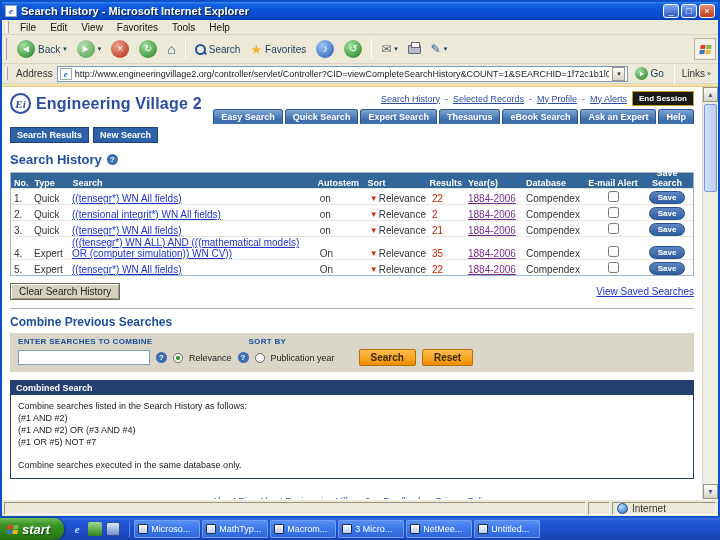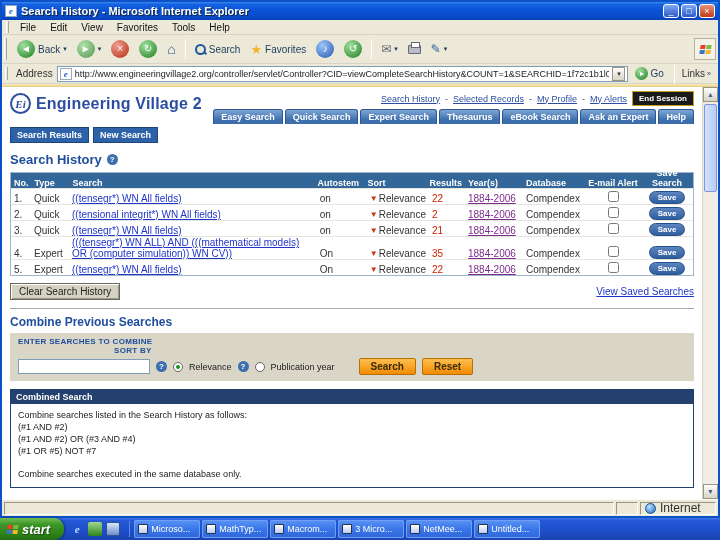--- a/index.html
+++ b/index.html
@@ -104,21 +104,21 @@
 
   .clear-row { display:flex; align-items:center; margin-top:7px; }
   .clear-btn { font-size:10px; font-weight:normal; color:#222; background:#D6D2C2; border:1px solid #6B675B; padding:2px 8px; cursor:pointer;
     box-shadow:inset 1px 1px 0 #FFF, inset -1px -1px 0 #9B9789; }
   .view-saved { margin-left:auto; font-size:10px; color:#1F35C8; text-decoration:underline; cursor:pointer; }
 
   .hrline { border-top:1px solid #AAA; margin:8px 0 6px 0; }
 
   .combine-title { font-size:12px; font-weight:bold; color:#1F4E9C; }
   .combine-panel { margin-top:4px; background:#D9D5C7; padding:4px 8px 6px 8px; }
-  .cp-labels { display:flex;flex-direction:column; }
+  .cp-labels { display:flex; }
   .cp-lab { font-size:8px; font-weight:bold; color:#1F4E9C; letter-spacing:0.3px; }
   .cp-lab.sort { margin-left:96px; }
   .cp-row { display:flex; align-items:center; gap:6px; margin-top:3px; }
   .combine-input { width:132px; height:15px; border:1px solid #7F9DB9; background:#fff; font-size:9px; padding:0 2px; font-family:"Liberation Sans",sans-serif; }
   .radio { width:10px; height:10px; border-radius:50%; border:1px solid #666; background:#fff; position:relative; display:inline-block; cursor:pointer; }
   .radio.checked::after { content:""; position:absolute; left:2px; top:2px; width:4px; height:4px; border-radius:50%; background:#1E8C1E; }
   .radio-lab { font-size:9px; color:#222; }
   .orange-btn { font-size:10px; font-weight:bold; color:#3A2A08; background:linear-gradient(180deg,#FFBE50,#F08C00); border:1px solid #B86E00;
     border-radius:2px; padding:2px 11px; cursor:pointer; }
   .orange-btn.search { margin-left:18px; }
@@ -131,21 +131,21 @@
   .ev-footer { margin-top:11px; text-align:center; }
   .ft-links { display:inline-flex; gap:5px; align-items:center; }
   .ft-link { font-size:9px; color:#2B4EA2; text-decoration:underline; cursor:pointer; }
   .ft-sep { font-size:9px; color:#2B4EA2; }
 
   
   .statusbar { height:17px; flex:0 0 17px; display:flex; align-items:center; gap:2px; background:#ECE9D8; border-top:1px solid #fff; padding:1px 2px; }
   .st-pane { height:13px; border:1px solid; border-color:#9A9684 #FFF #FFF #9A9684; }
   .st-main { flex:1; }
   .st-mid { width:22px; }
-  .st-zone { width:76px; display:flex; align-items:center; gap:4px; padding:0 4px; font-size:12px; color:#333; }
+  .st-zone { width:104px; display:flex; align-items:center; gap:4px; padding:0 4px; font-size:10px; color:#333; }
   .globe { width:11px; height:11px; border-radius:50%; background:radial-gradient(circle at 35% 30%,#BFE2FF,#1E6AC8); border:1px solid #16508F; }
 
   
   .taskbar { position:absolute; left:0; right:0; bottom:0; height:22px; display:flex; align-items:center;
     background:linear-gradient(180deg,#3E76E8 0%,#2458D6 12%,#1E4DC8 60%,#1A43AE 100%); }
   .start-btn { height:22px; display:flex; align-items:center; gap:4px; padding:0 14px 0 7px; border-radius:0 10px 10px 0; cursor:pointer;
     background:linear-gradient(180deg,#6FBF52 0%,#3D9427 30%,#2E8418 70%,#246E10 100%); box-shadow:1px 0 3px rgba(0,0,0,.4);justify-content:center; }
   .start-lab { color:#fff; font-size:13px; font-weight:bold; font-style:italic; text-shadow:1px 1px 1px #14480A; }
   .quick { display:flex; align-items:center; gap:4px; padding:0 6px; }
   .ql-ic { width:14px; height:14px; border-radius:2px; font:italic bold 11px/14px "Liberation Serif",serif; text-align:center; cursor:pointer; }

